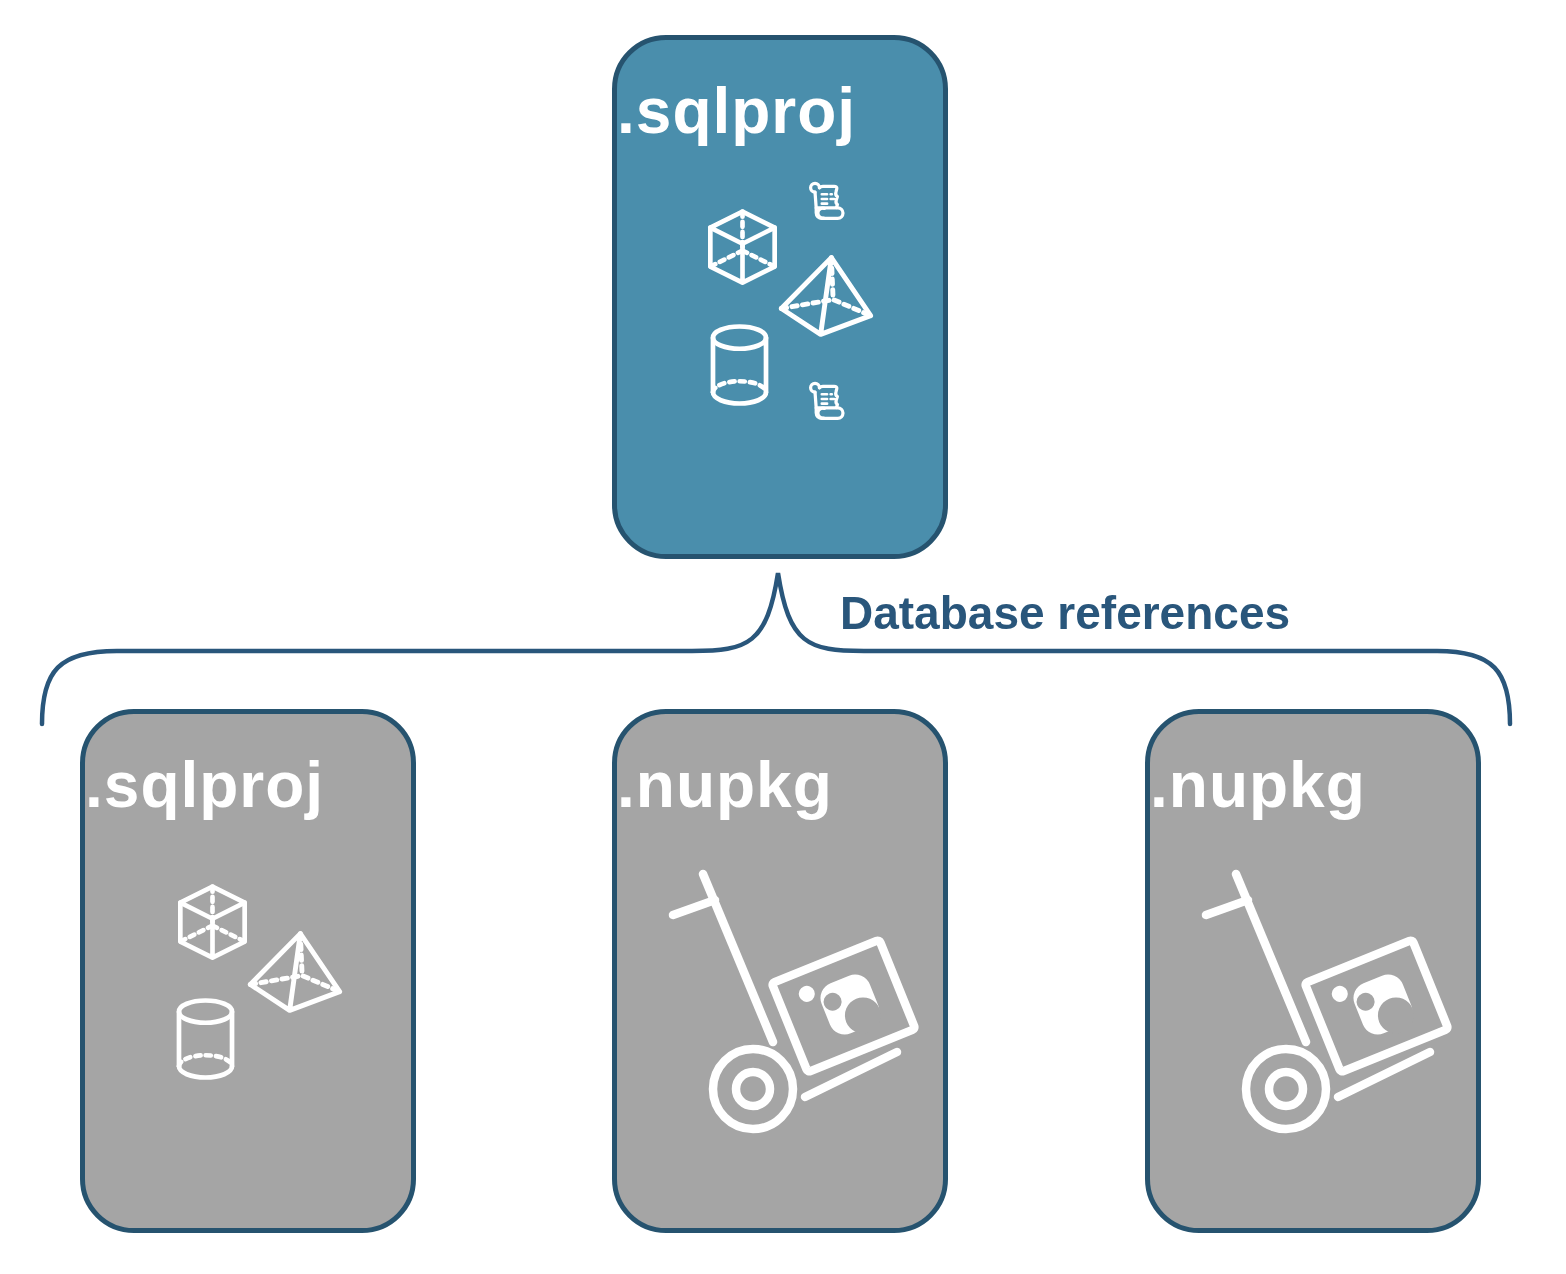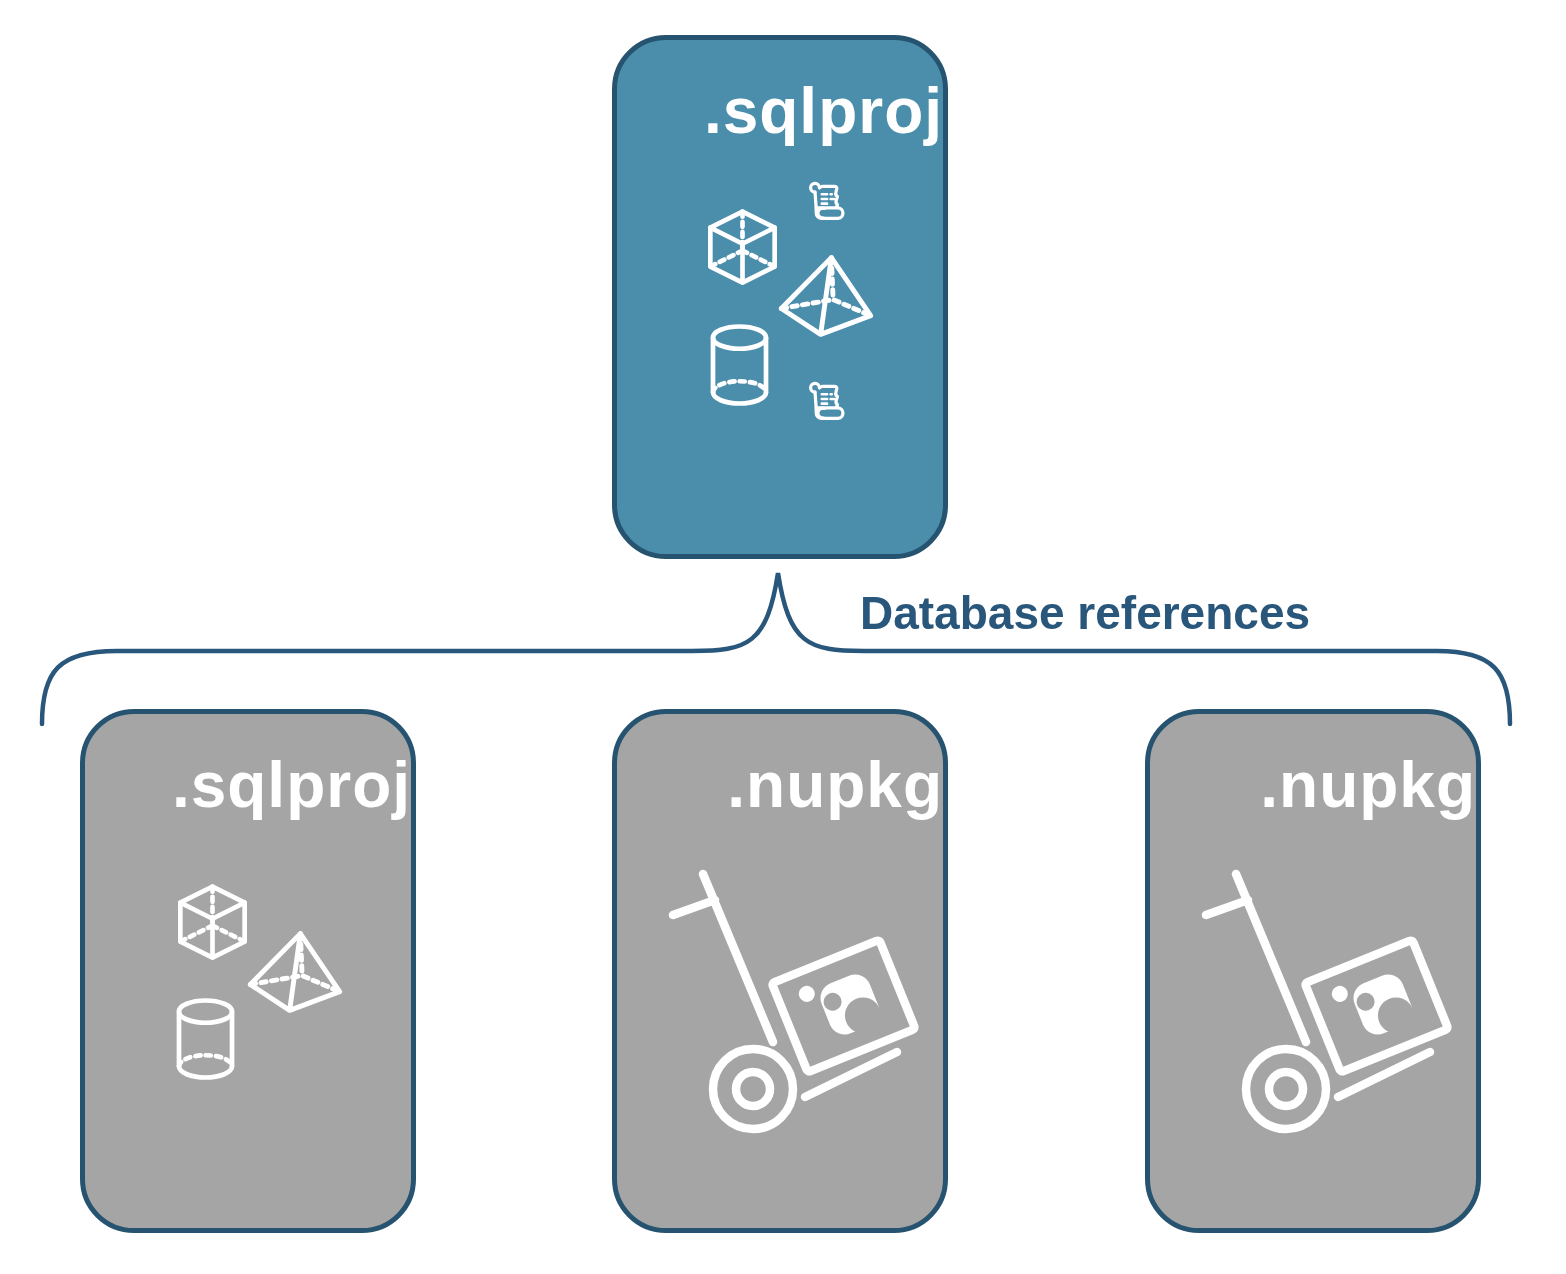--- a/index.html
+++ b/index.html
@@ -26,41 +26,41 @@
     border-radius:54px;
   }
   .card--blue{background:var(--blue);}
   .card--gray{background:var(--gray); --hole:var(--gray);}
   #node-root{left:612px;top:35px;}
   #node-ref1{left:80px;top:709px;}
   #node-ref2{left:612px;top:709px;}
   #node-ref3{left:1145px;top:709px;}
   .card-label{
     position:absolute;left:0;right:0;top:34px;
-    text-align:right;
+    text-align:left;
     font-size:64px;font-weight:700;
     color:var(--node-text);
     letter-spacing:1px;
   }
   .icon{position:absolute;color:#fff;}
   .icon svg{width:100%;height:100%;display:block;}
   .brace{
     position:absolute;left:0;top:0;
     width:1566px;height:1274px;
     pointer-events:none;
   }
   .brace path{
     fill:none;
     stroke:var(--ink);
     stroke-width:4.5;
     stroke-linecap:round;
   }
   .connector-label{
     position:absolute;
-    left:860px;top:586px;
+    left:840px;top:586px;
     font-size:46px;font-weight:700;
     color:var(--ink);
     white-space:nowrap;
   }
 </style>
 </head>
 <body>
 
 <div class="canvas">
 

